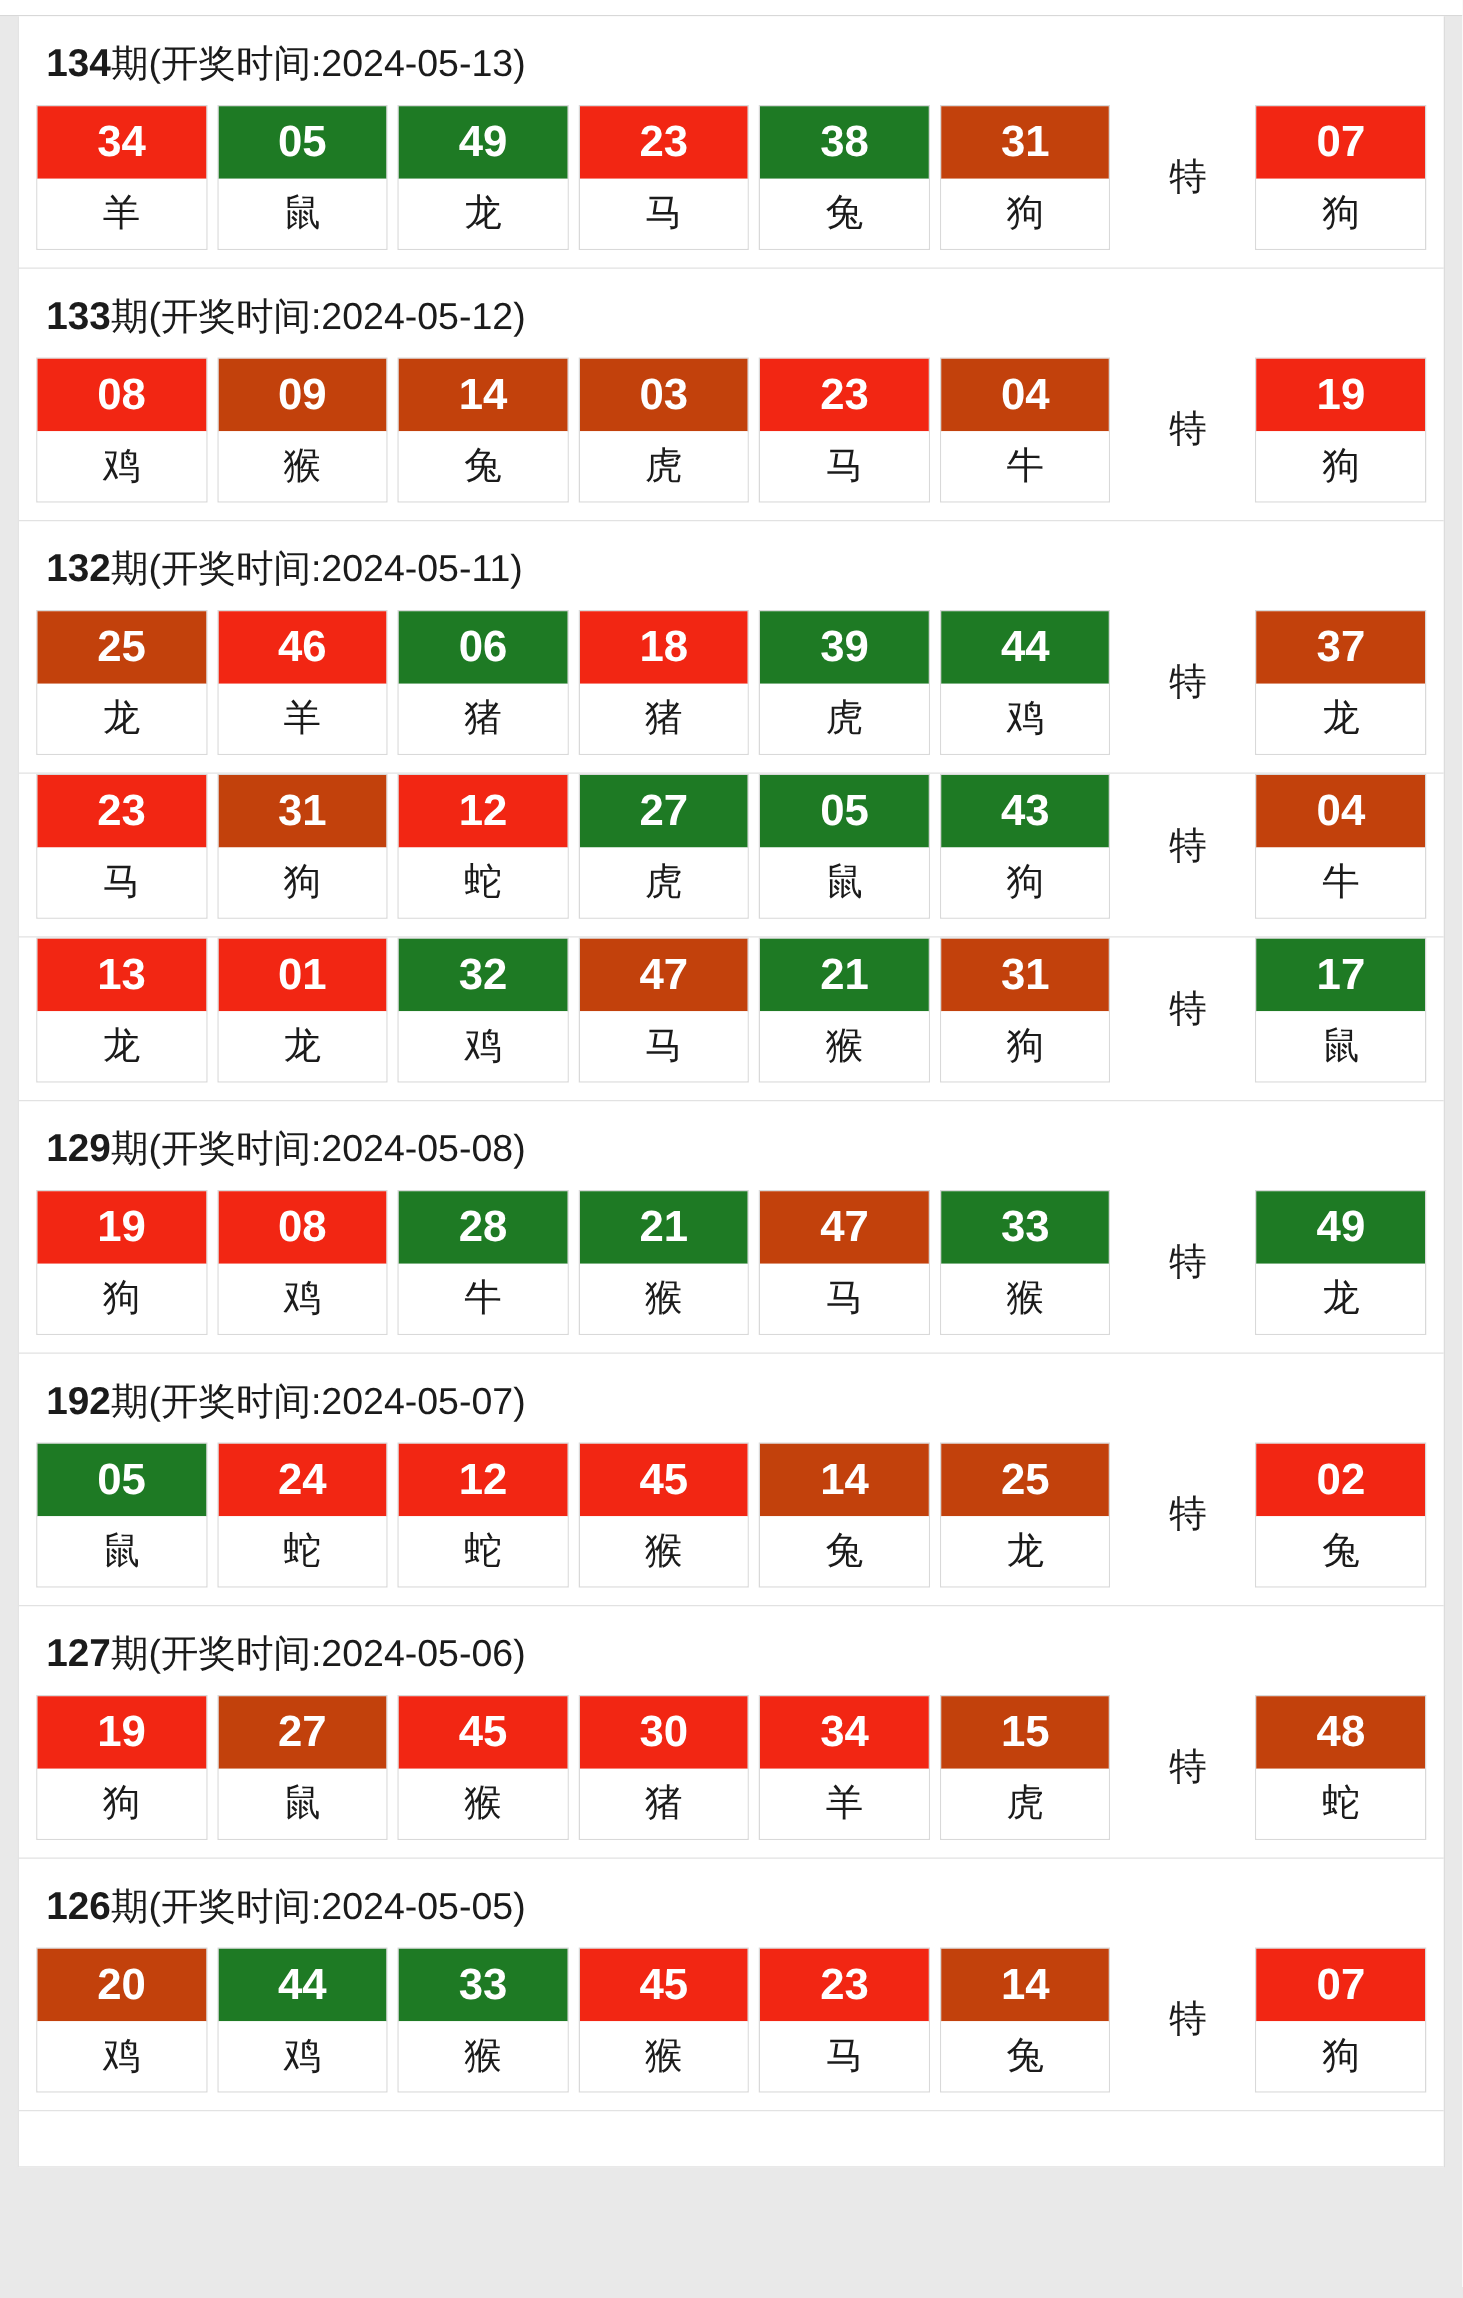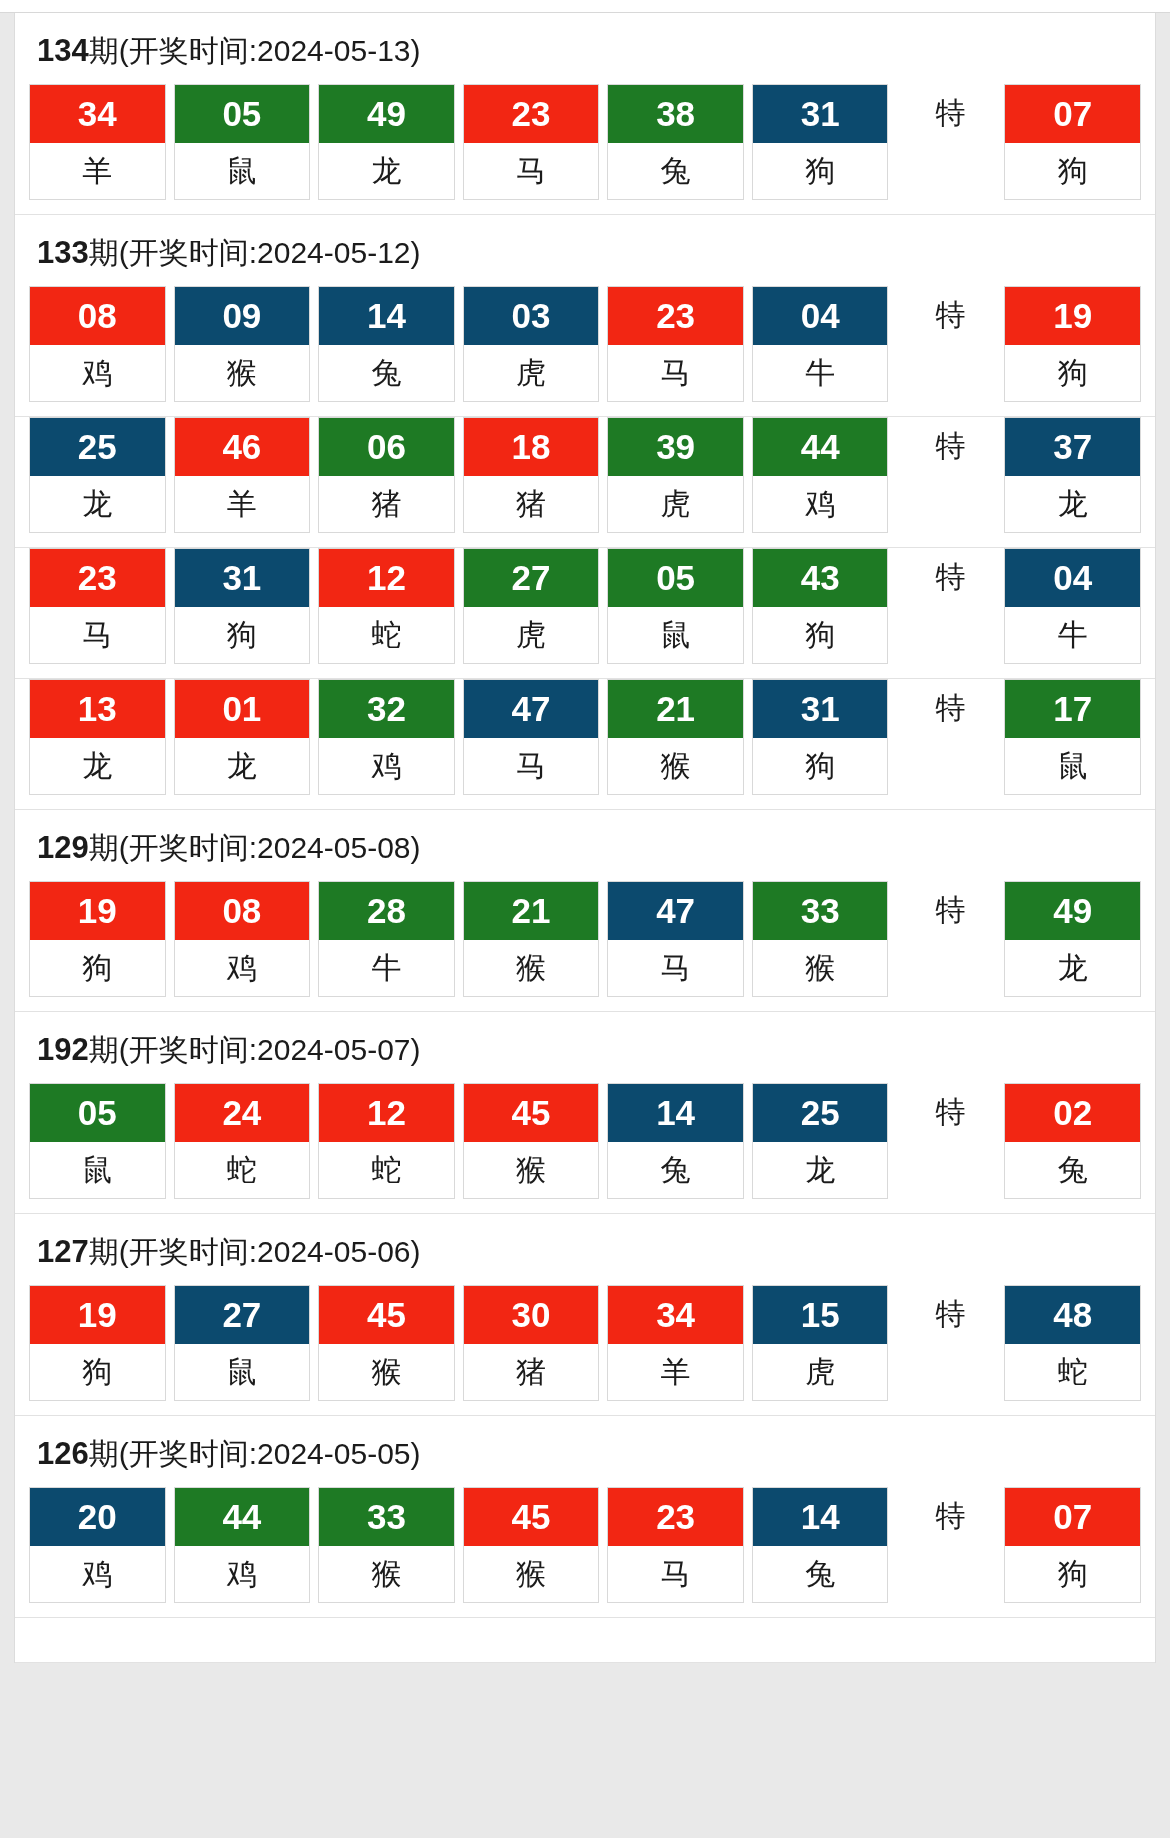--- a/index.html
+++ b/index.html
@@ -36,21 +36,21 @@
     padding: 18px 0 12px 22px;
     letter-spacing: 0px;
     white-space: nowrap;
   }
   .draw-title .issue {
     font-weight: bold;
     font-size: 31px;
   }
   .balls-row {
     display: flex;
-    align-items: flex-start;
+    align-items: center;
     padding: 0 14px 0 14px;
   }
   .ball {
     width: 140px;
     margin-right: 8px;
     border: 1px solid #d9d9d9;
     background: #fdfdfd;
     box-sizing: border-box;
   }
   .ball .num {
@@ -64,21 +64,21 @@
   .ball .zodiac {
     height: 56px;
     line-height: 56px;
     text-align: center;
     font-size: 30px;
     color: #1b1b1b;
     background: #ffffff;
   }
   .num.red { background: #f22613; }
   .num.green { background: #1e7a24; }
-  .num.blue { background: #0c4a6e; }
+  .num.blue { background: #c2410c; }
 
   .special-label {
     width: 108px;
     text-align: center;
     font-size: 30px;
     color: #1b1b1b;
     line-height: 58px;
     flex: 0 0 108px;
   }
   .ball.special {
@@ -153,20 +153,21 @@
             <div class="zodiac">牛</div>
           </div>
           <div class="special-label">特</div>
           <div class="ball special">
             <div class="num red">19</div>
             <div class="zodiac">狗</div>
           </div>
         </div>
       </div>
       <div class="draw-block">
+        <div class="draw-title"><span class="issue">132</span><span>期(开奖时间:</span><span>2024-05-11</span><span>)</span></div>
         <div class="balls-row">
           <div class="ball">
             <div class="num blue">25</div>
             <div class="zodiac">龙</div>
           </div>
           <div class="ball">
             <div class="num red">46</div>
             <div class="zodiac">羊</div>
           </div>
           <div class="ball">

